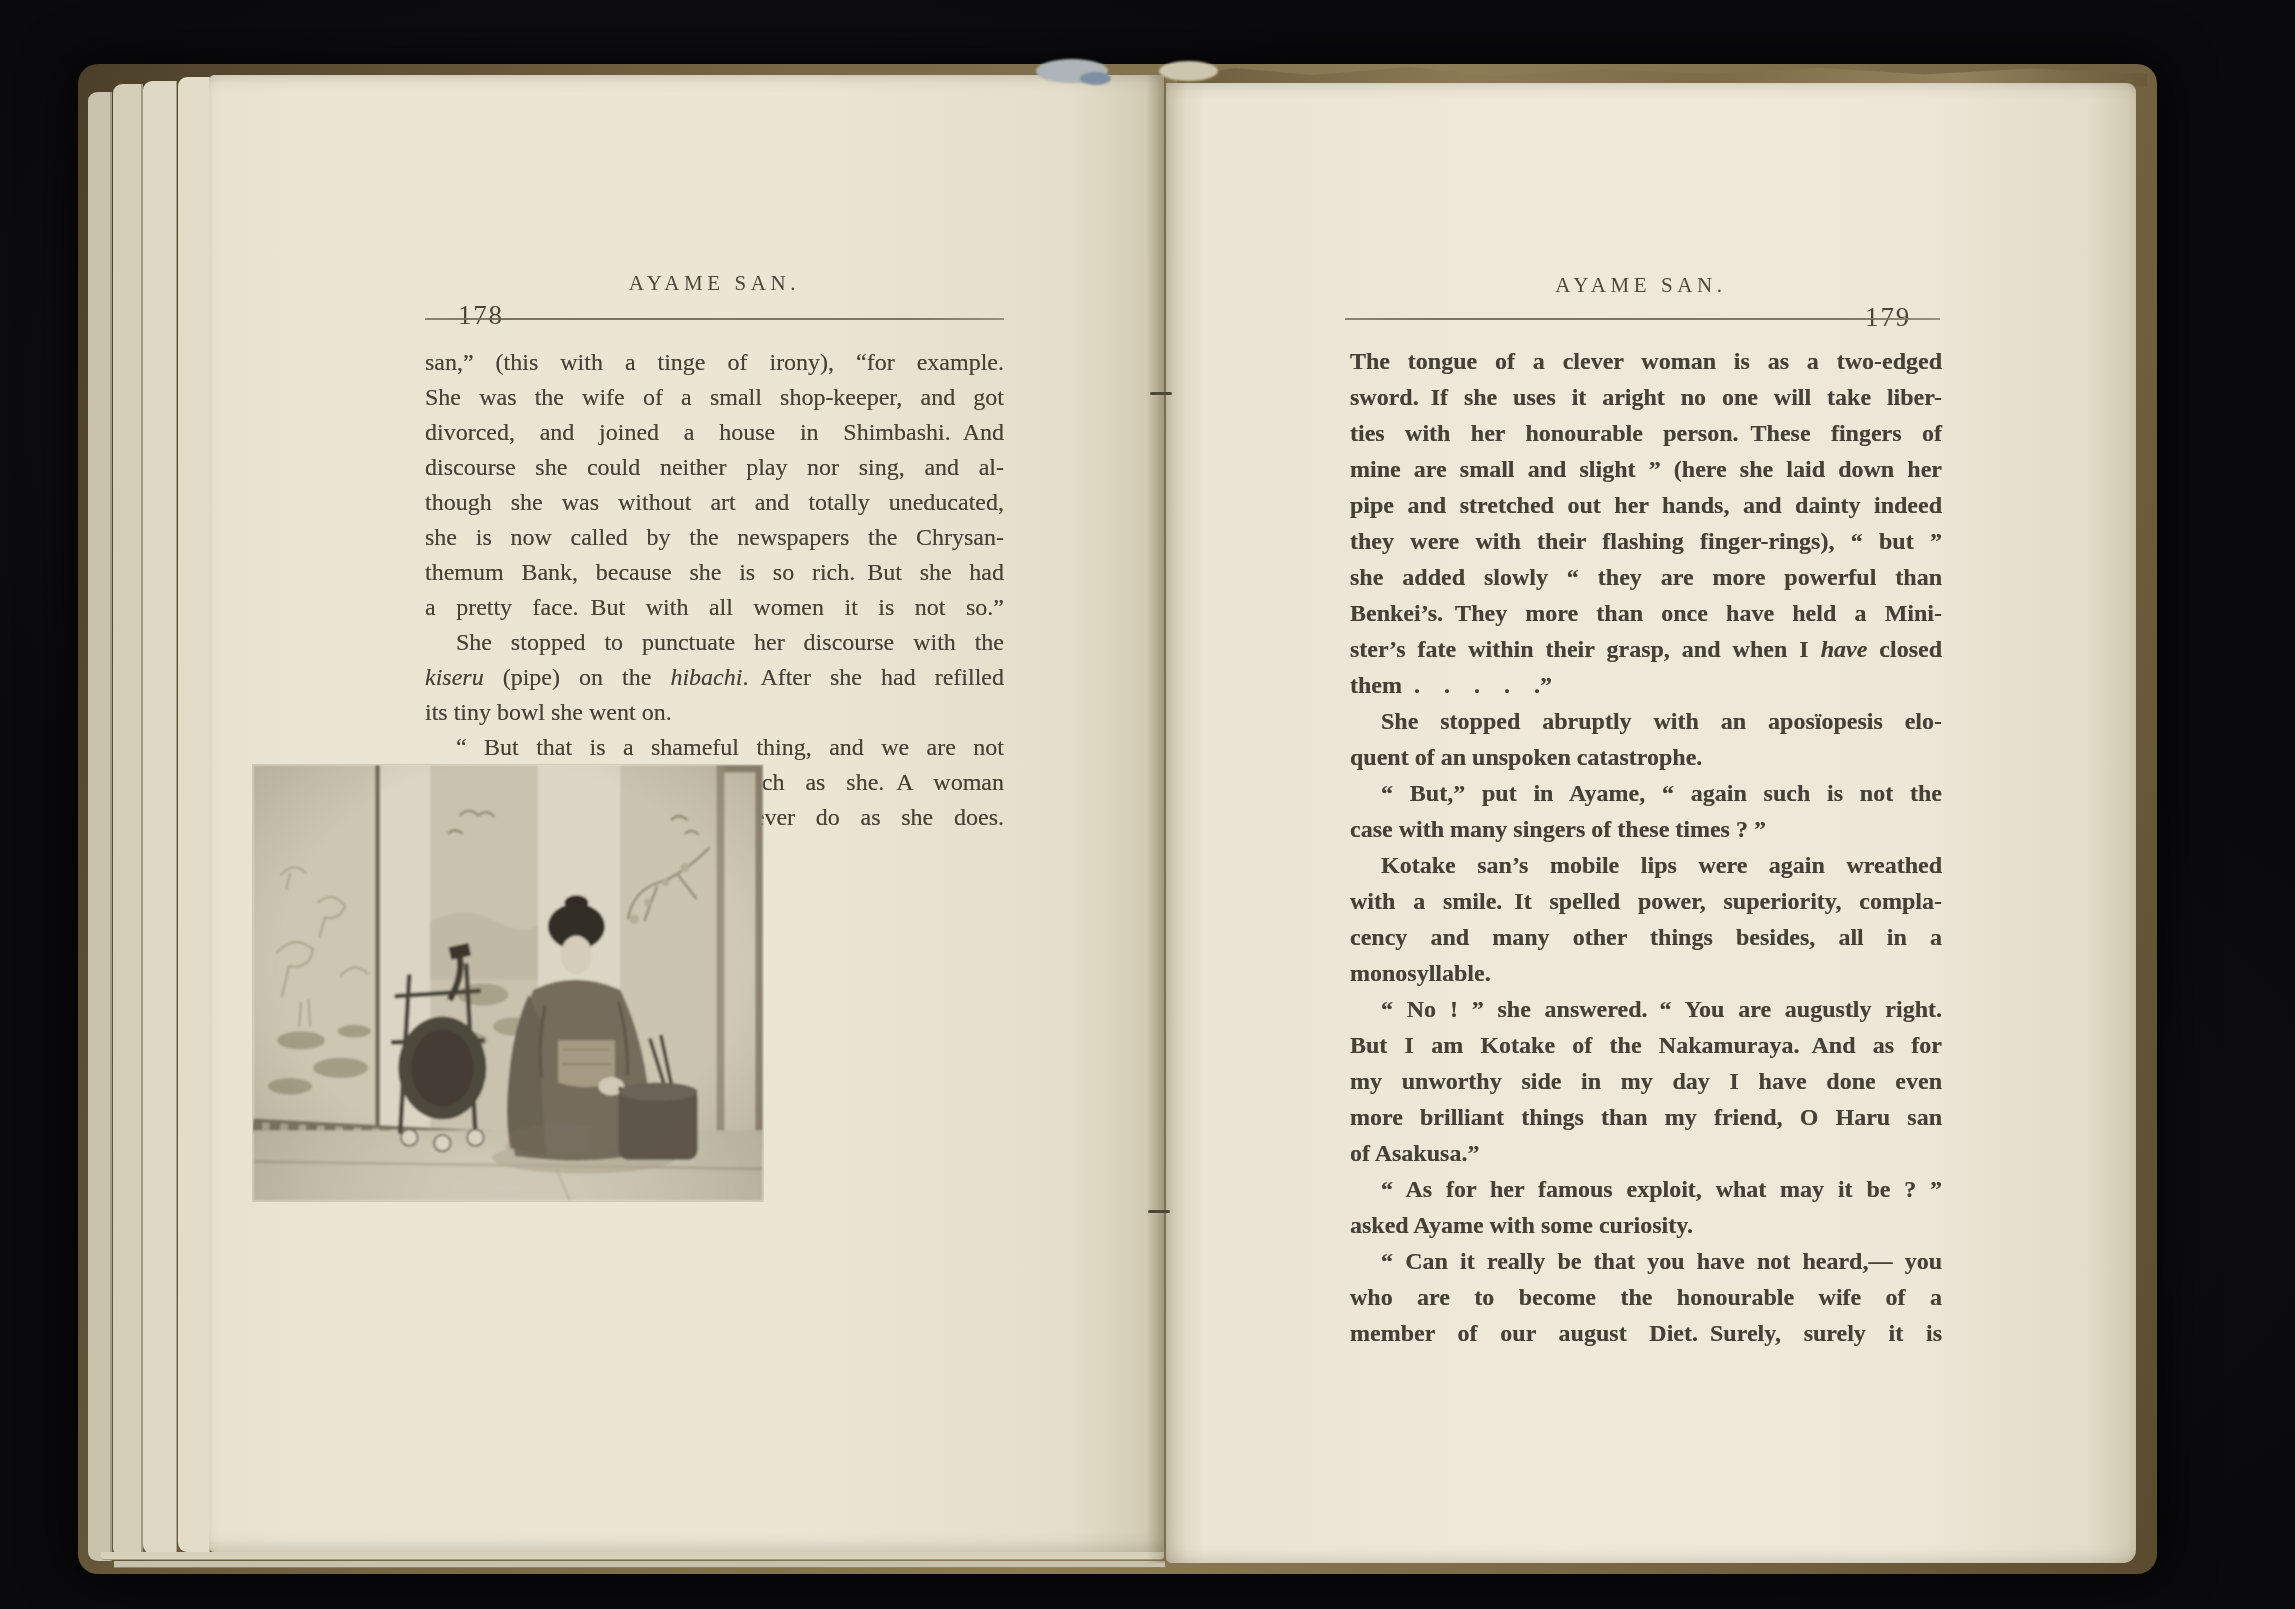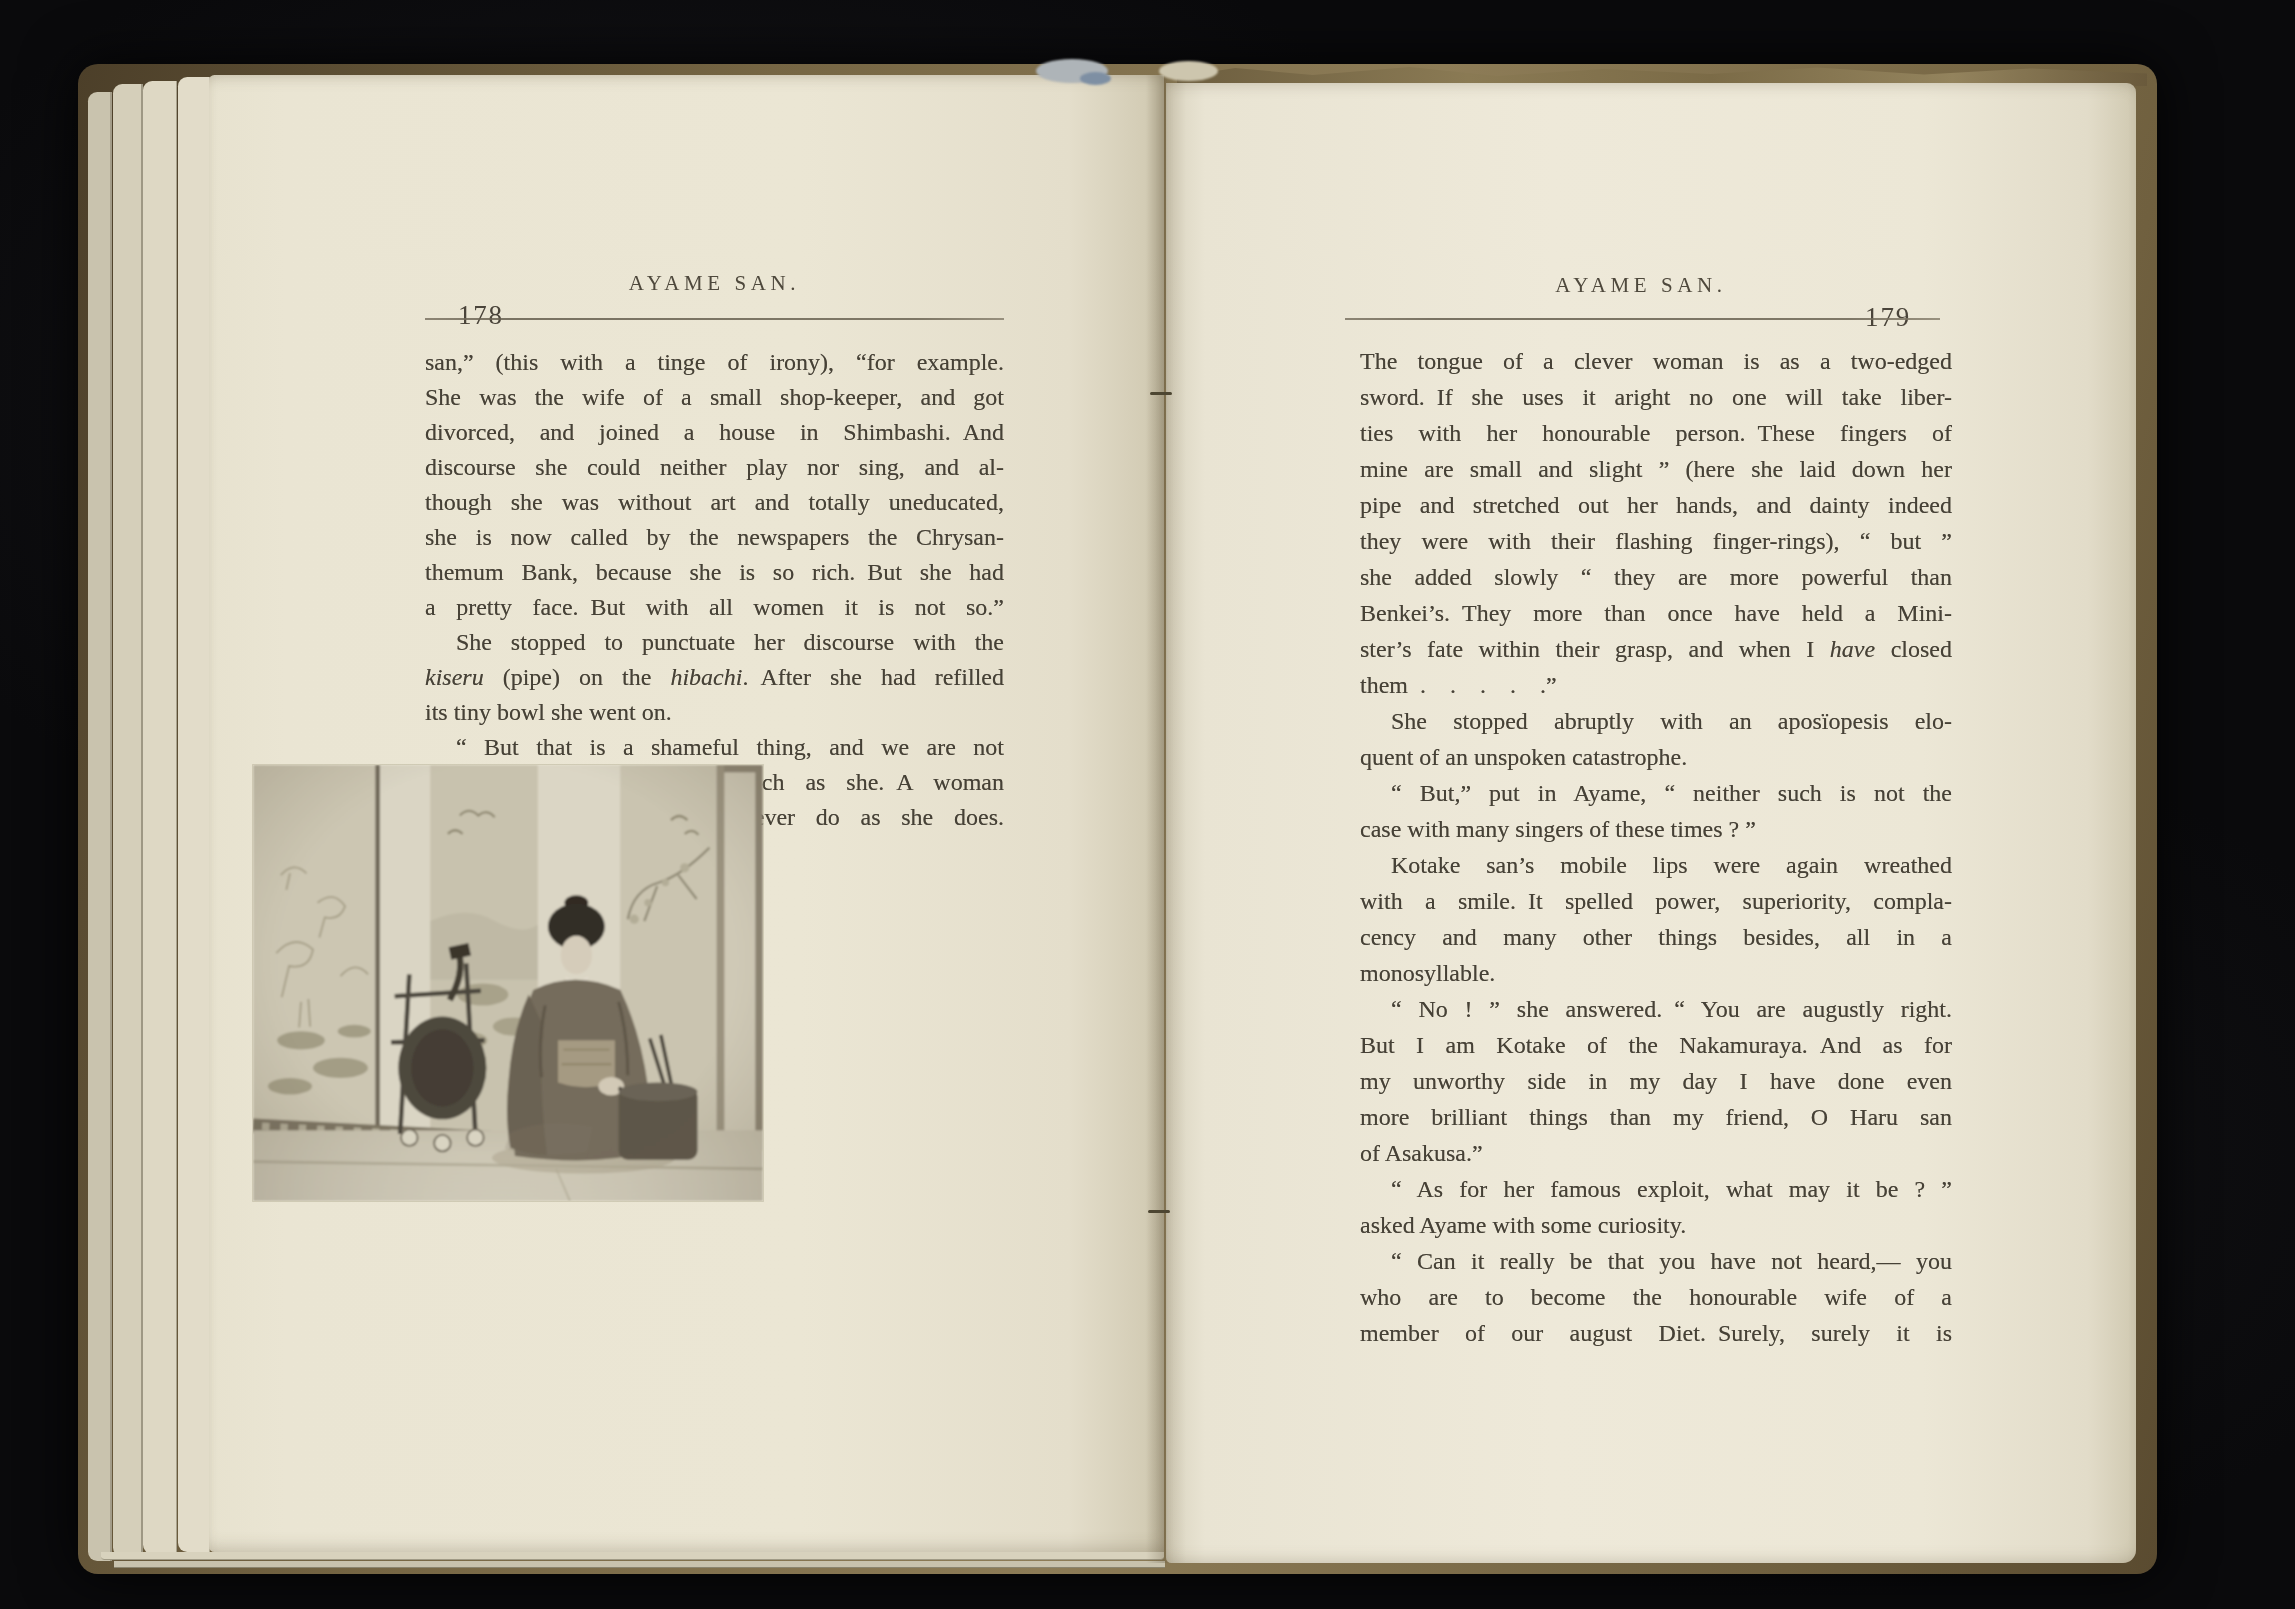--- a/index.html
+++ b/index.html
@@ -215,34 +215,34 @@
       </g>
     </svg>
   </div>
 
   <div class="textcol rp" style="left:1345px;top:259px;width:592px;">
     <div style="position:relative;height:57px;">
       <span class="running-title">AYAME SAN.</span>
       <span class="page-num" style="right:26px;">179</span>
     </div>
     <div class="rule" style="left:0;top:59px;width:595px;"></div>
-    <div style="position:absolute;left:15px;top:84px;width:592px;">
+    <div style="position:absolute;left:5px;top:84px;width:592px;font-weight:bold;">
       <div class="line">The tongue of a clever woman is as a two-edged</div>
       <div class="line">sword. If she uses it aright no one will take liber-</div>
       <div class="line">ties with her honourable person. These fingers of</div>
       <div class="line">mine are small and slight ” (here she laid down her</div>
       <div class="line">pipe and stretched out her hands, and dainty indeed</div>
       <div class="line">they were with their flashing finger-rings), “ but ”</div>
       <div class="line">she added slowly “ they are more powerful than</div>
       <div class="line">Benkei’s. They more than once have held a Mini-</div>
       <div class="line"><span>ster’s fate within their grasp, and when I </span><span class="it">have</span><span> closed</span></div>
       <div class="line short">them .  .  .  .  .”</div>
       <div class="line indent">She stopped abruptly with an aposïopesis elo-</div>
       <div class="line short">quent of an unspoken catastrophe.</div>
-      <div class="line indent">“ But,” put in Ayame, “ neither such is not the</div>
+      <div class="line indent">“ But,” put in Ayame, “ again such is not the</div>
       <div class="line short">case with many singers of these times ? ”</div>
       <div class="line indent">Kotake san’s mobile lips were again wreathed</div>
       <div class="line">with a smile. It spelled power, superiority, compla-</div>
       <div class="line">cency and many other things besides, all in a</div>
       <div class="line short">monosyllable.</div>
       <div class="line indent">“ No ! ” she answered. “ You are augustly right.</div>
       <div class="line">But I am Kotake of the Nakamuraya. And as for</div>
       <div class="line">my unworthy side in my day I have done even</div>
       <div class="line">more brilliant things than my friend, O Haru san</div>
       <div class="line short">of Asakusa.”</div>

